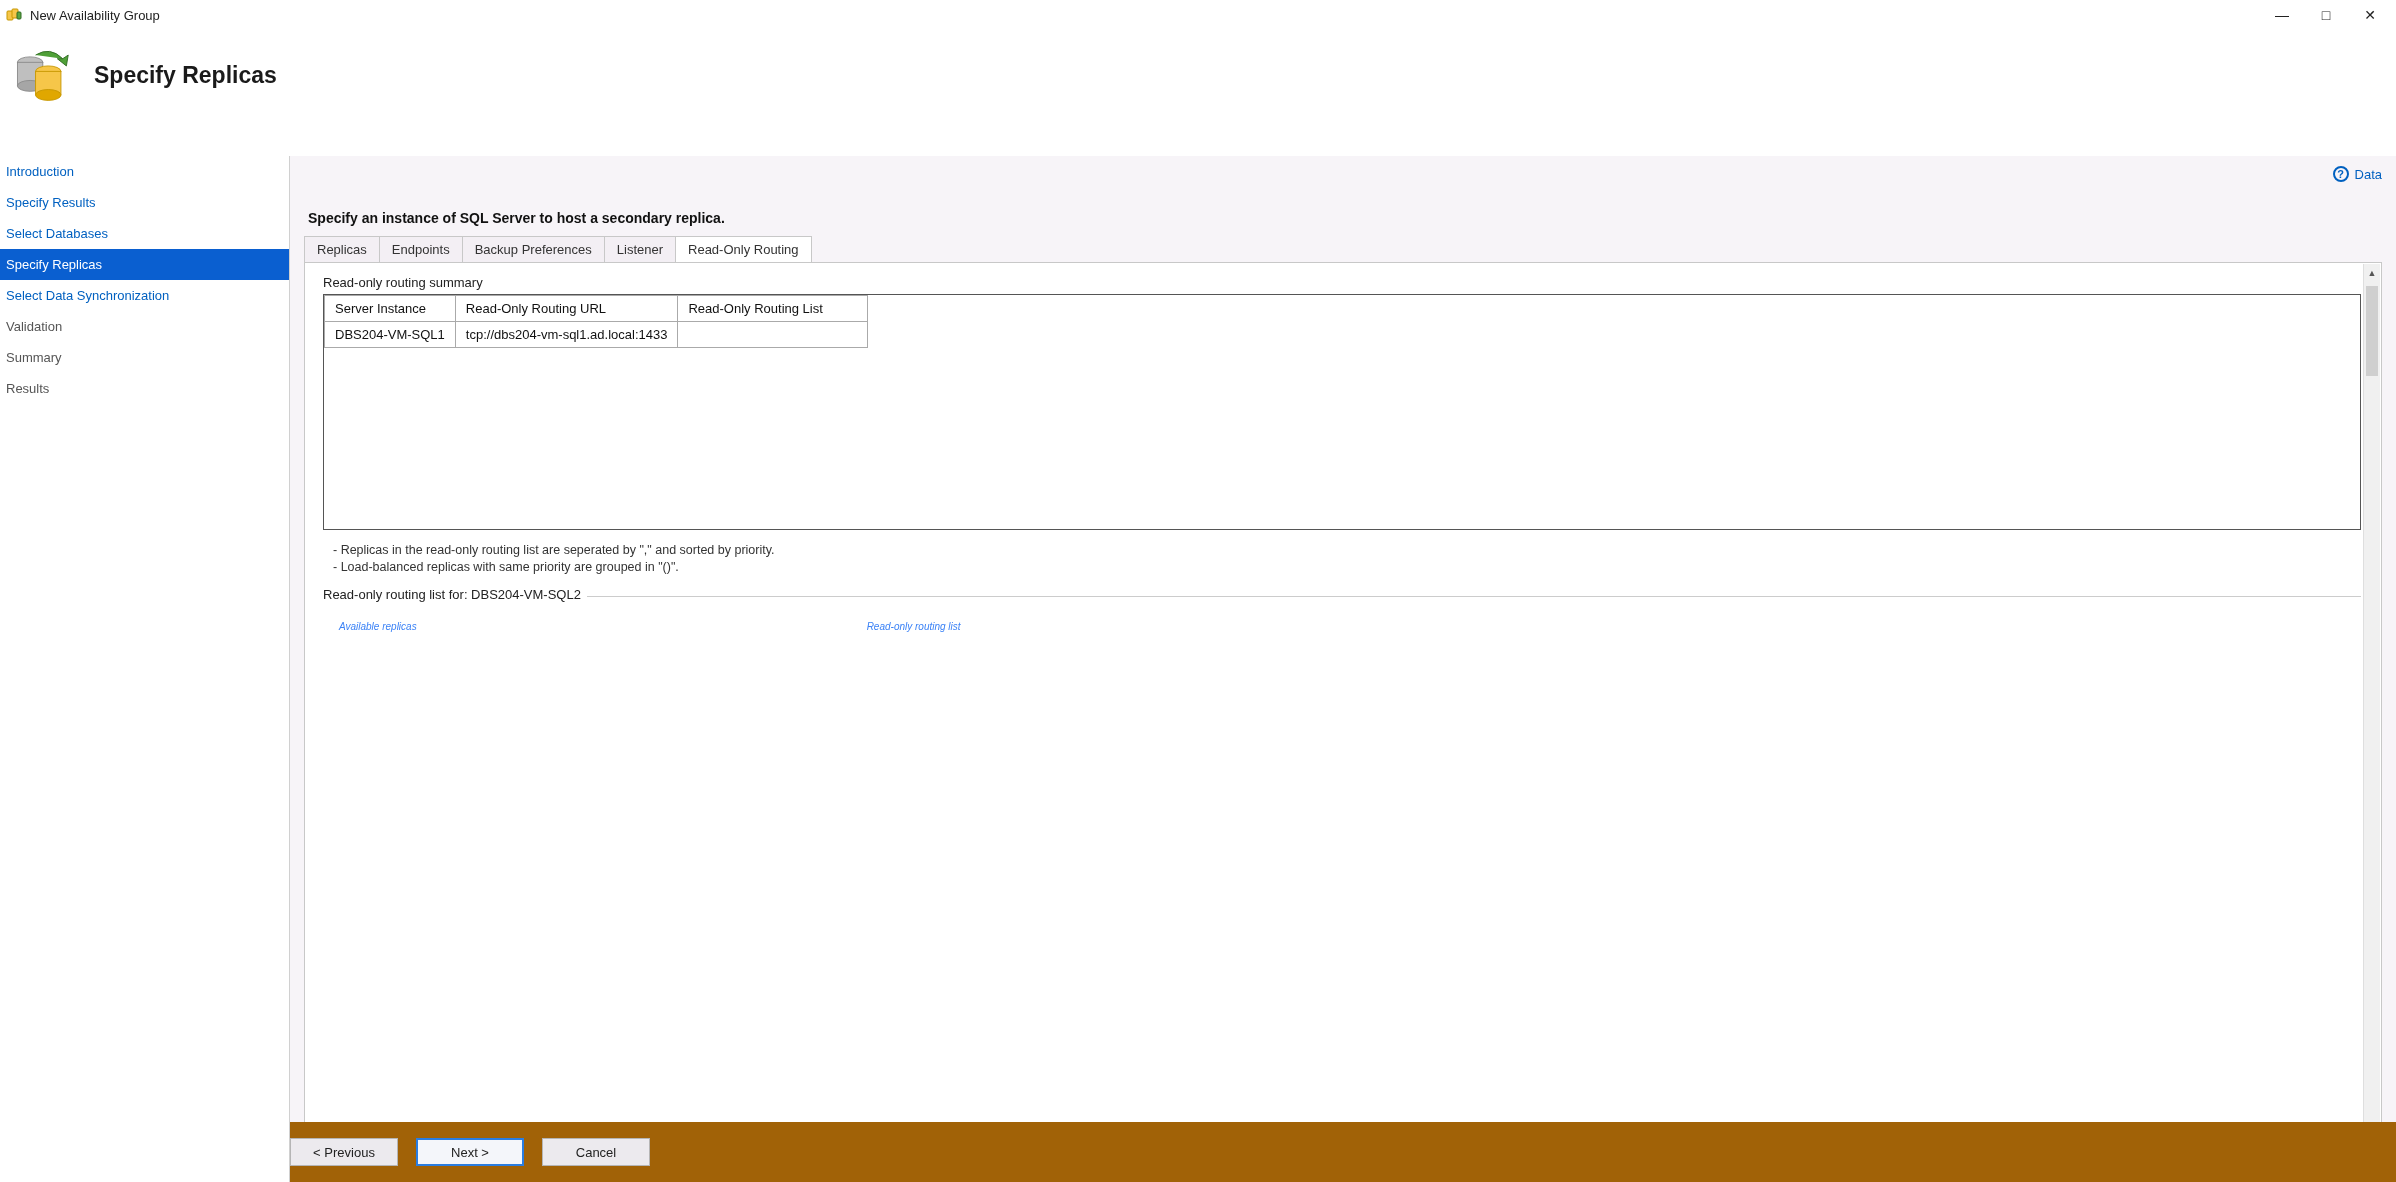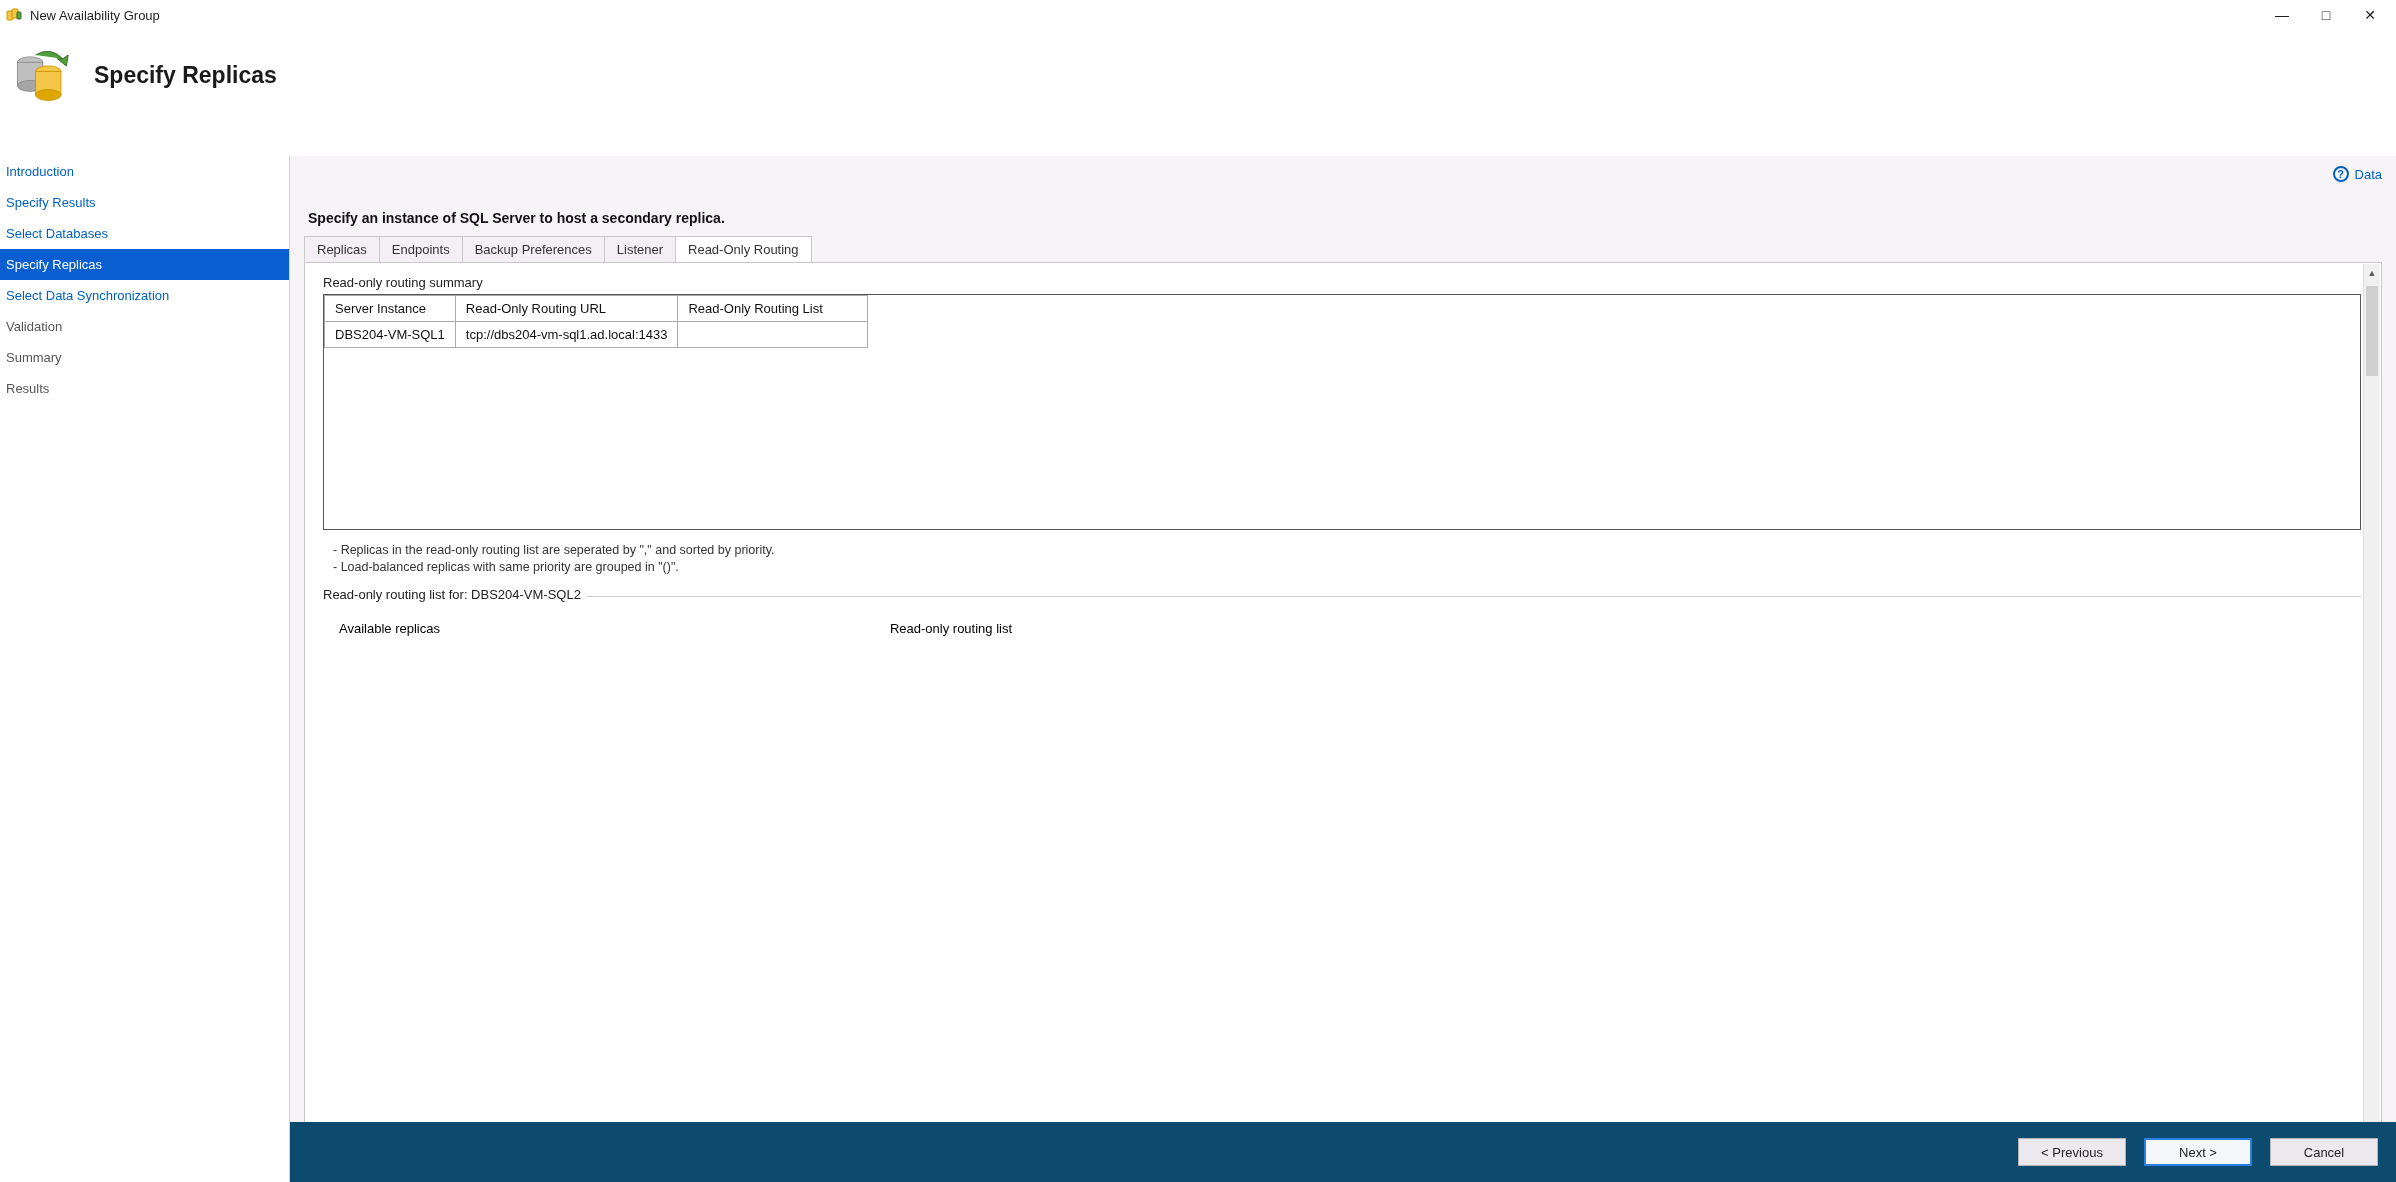--- a/index.html
+++ b/index.html
@@ -161,21 +161,21 @@
     left:0;
     background:#fff;
     padding:0 6px 0 0;
     font-size:13px;
     color:#222;
   }
   .routing-cols {
     display:flex;
     gap:160px;
   }
-  .routing-col-title { font-size:13px; color:#000000; }
+  .routing-col-title { font-size:10px; color:#3b82f6;font-style:italic; }
 
   
   .vtrack {
     position:absolute;
     top:1px;
     bottom:1px;
     right:1px;
     width:17px;
     background:#f0f0f0;
     border-left:1px solid #dedede;
@@ -185,24 +185,24 @@
 
   
   .footer {
     position:absolute;
     bottom:0;
     right:0;
     height:60px;
     width:100%;
     display:flex;
     align-items:center;
-    justify-content:flex-end;
+    justify-content:flex-start;
     padding-right:18px;
     gap:18px;
-    background:#0c4a6e;
+    background:#a16207;
   }
   .footer button {
     min-width:108px;
     height:28px;
     background:#eceaee;
     border:1px solid #b5b5b5;
     font-size:13px;
     color:#222;
     cursor:pointer;
   }

